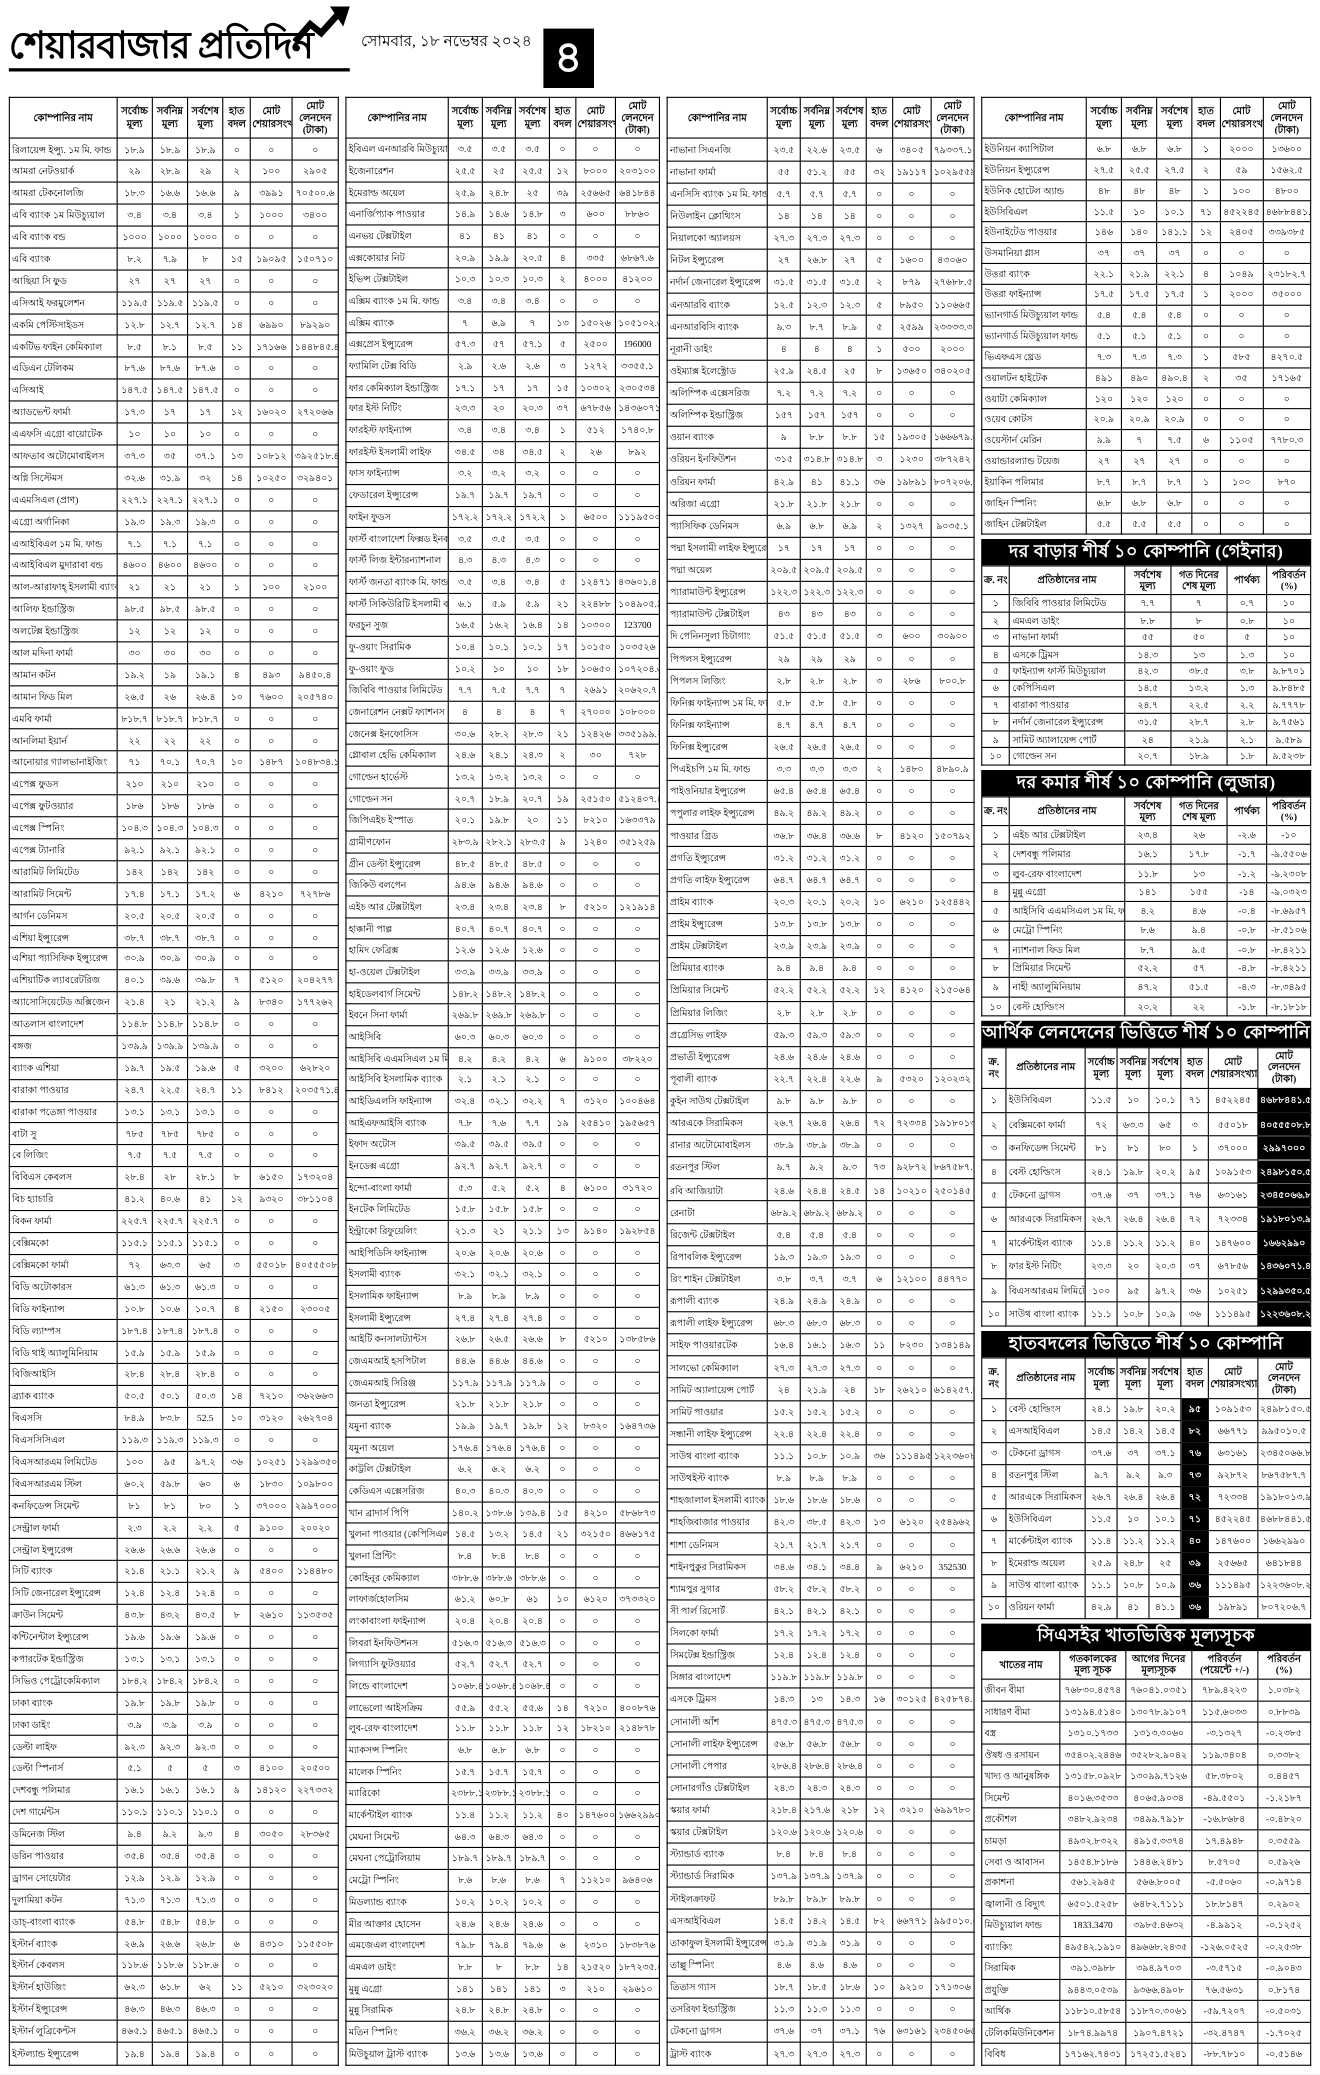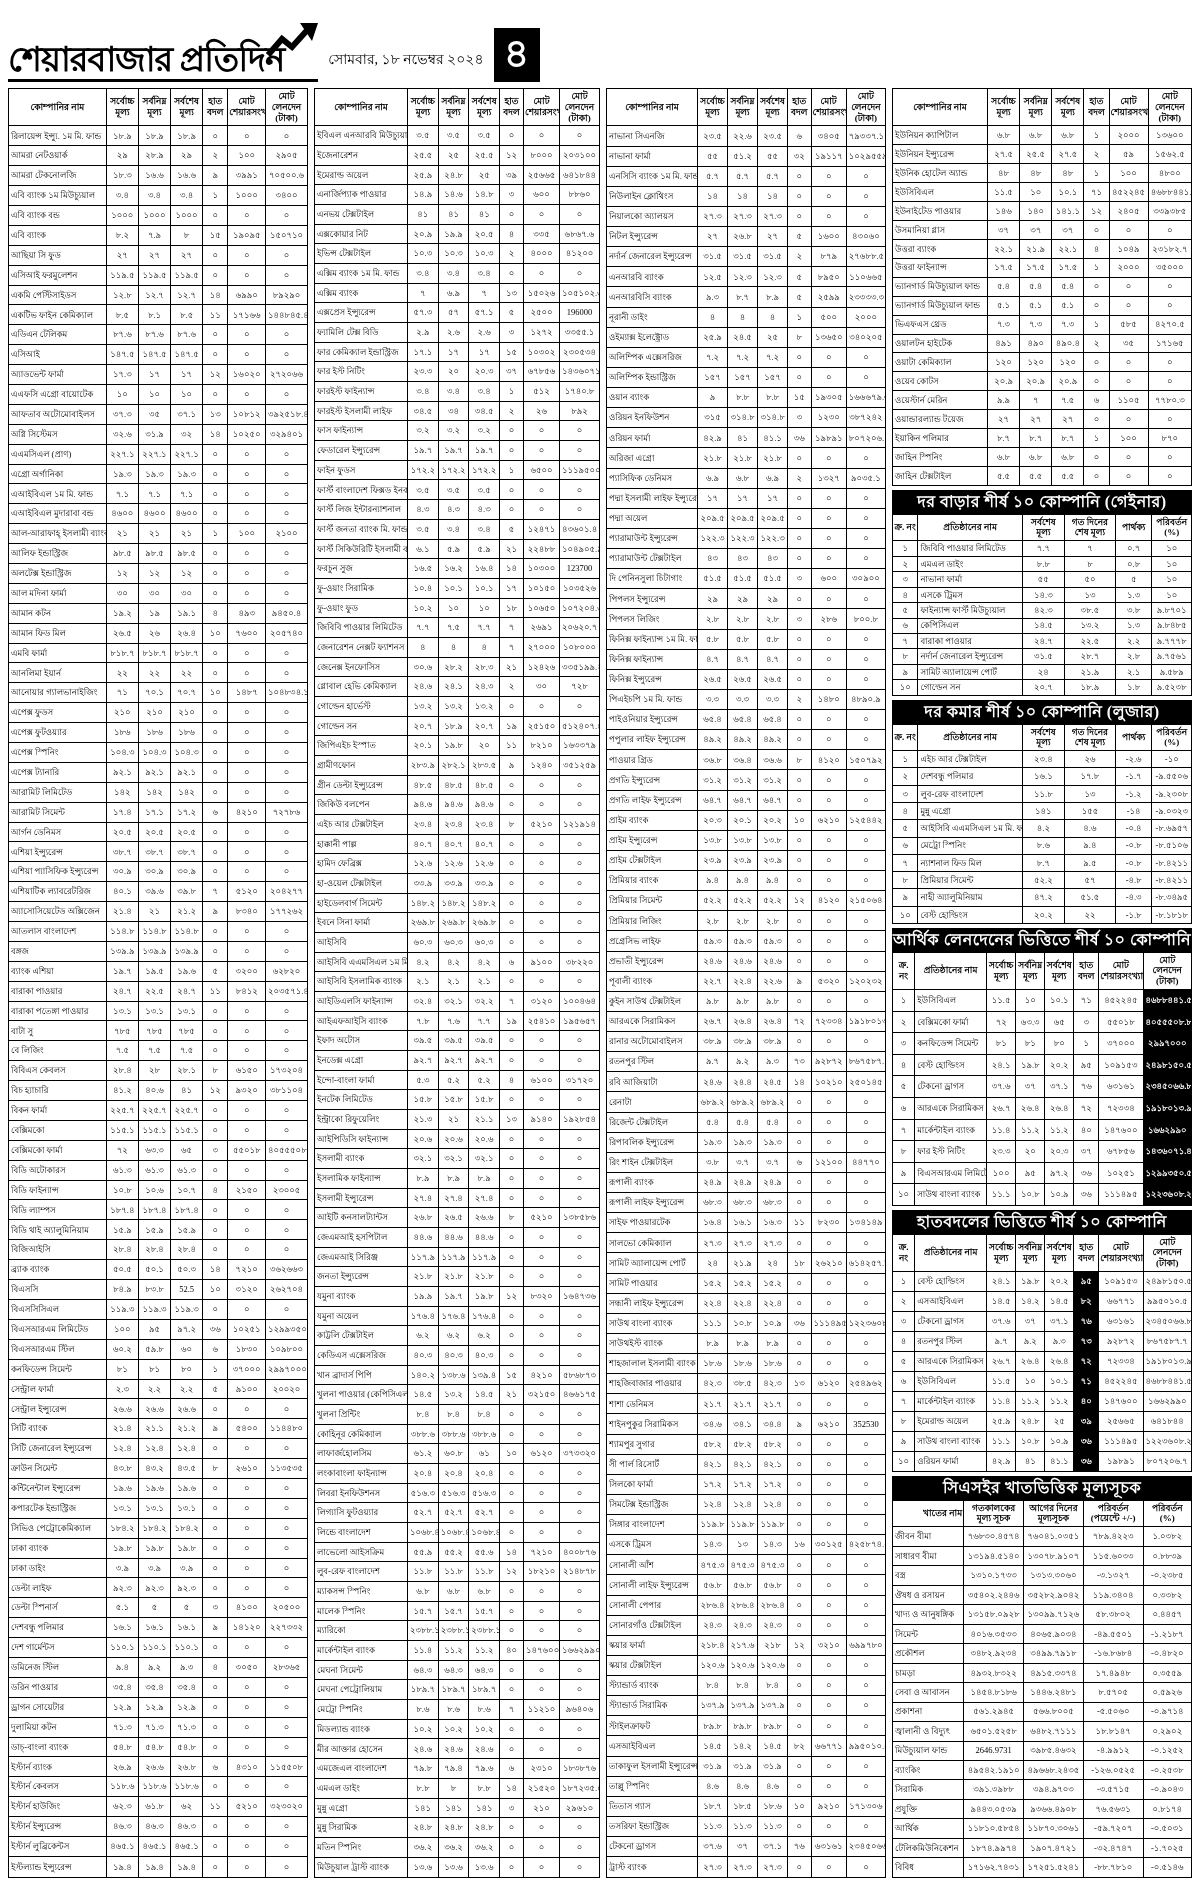--- a/index.html
+++ b/index.html
@@ -1,19 +1,19 @@
 <!DOCTYPE html>
 <html><head>
 <meta charset="utf-8">
 <style>
   html,body{margin:0;padding:0;background:#e8e8e8;}
   .page{position:relative;width:1200px;height:1886px;background:#fff;color:#000;
         font-family:"Liberation Serif", serif;overflow:hidden;margin:0 auto;}
   
-  .masthead{position:absolute;left:8px;right:8px;top:26px;height:56px;display:flex;align-items:flex-end;gap:10px;}
+  .masthead{position:absolute;left:8px;right:8px;top:26px;height:56px;display:flex;align-items:flex-start;gap:10px;}
   .logo{position:relative;font-weight:900;font-size:34px;letter-spacing:-1px;line-height:1;white-space:nowrap;
         border-bottom:3px solid #000;padding:0 34px 2px 0;}
   .logo svg{position:absolute;right:-2px;top:-22px;}
   .m-title{flex:1;text-align:center;font-weight:700;font-size:23px;line-height:1.1;padding-bottom:6px;white-space:nowrap;}
   .m-date{font-weight:400;font-size:14px;padding-bottom:10px;white-space:nowrap;}
   .pagebox{width:46px;height:54px;background:#000;color:#fff;display:flex;align-items:center;justify-content:center;
            font-size:40px;font-weight:700;flex:0 0 auto;}
   
   .content{position:absolute;left:8px;top:88px;width:1184px;height:1790px;display:grid;
            grid-template-columns:300px 286px 280px 1fr;gap:6px;}
@@ -3113,21 +3113,21 @@
               </tbody>
             </table>
           </div>
       </div>
       <div class="blk" style="flex:1">
         <div class="sec-hdr">সিএসইর খাতভিত্তিক মূল্যসূচক</div>
         <div class="tbl" id="t-sector">
             <table>
               <thead>
                 <tr>
-                  <th style="width: 24%; text-align: right;">খাতের নাম</th>
+                  <th style="width: 24%;">খাতের নাম</th>
                   <th style="width: 20%;">গতকালকের মূল্য সূচক</th>
                   <th style="width: 20%; margin-left: 28px;">আগের দিনের মূল্যসূচক</th>
                   <th style="width: 20%;">পরিবর্তন (পয়েন্টে +/-)</th>
                   <th style="width: 16%;">পরিবর্তন (%)</th>
                 </tr>
               </thead>
               <tbody>
                 <tr>
                   <td class="name">জীবন বীমা</td>
                   <td>৭৬৮৩০.৪৫৭৪</td>
@@ -3200,21 +3200,21 @@
                 </tr>
                 <tr>
                   <td class="name">জ্বালানী ও বিদ্যুৎ</td>
                   <td>৬৫০১.৫২৫৮</td>
                   <td>৬৪৮২.৭১১১</td>
                   <td>১৮.৮১৪৭</td>
                   <td>০.২৯০২</td>
                 </tr>
                 <tr>
                   <td class="name">মিউচ্যুয়াল ফান্ড</td>
-                  <td>2646.9731</td>
+                  <td>1833.3470</td>
                   <td>৩৯৮৫.৪৬৩২</td>
                   <td>-৪.৯৯১২</td>
                   <td>-০.১২৫২</td>
                 </tr>
                 <tr>
                   <td class="name">ব্যাংকিং</td>
                   <td>৪৯৫৪২.১৯১০</td>
                   <td>৪৯৬৬৮.২৪৩৫</td>
                   <td>-১২৬.০৫২৫</td>
                   <td>-০.২৫৩৮</td>

